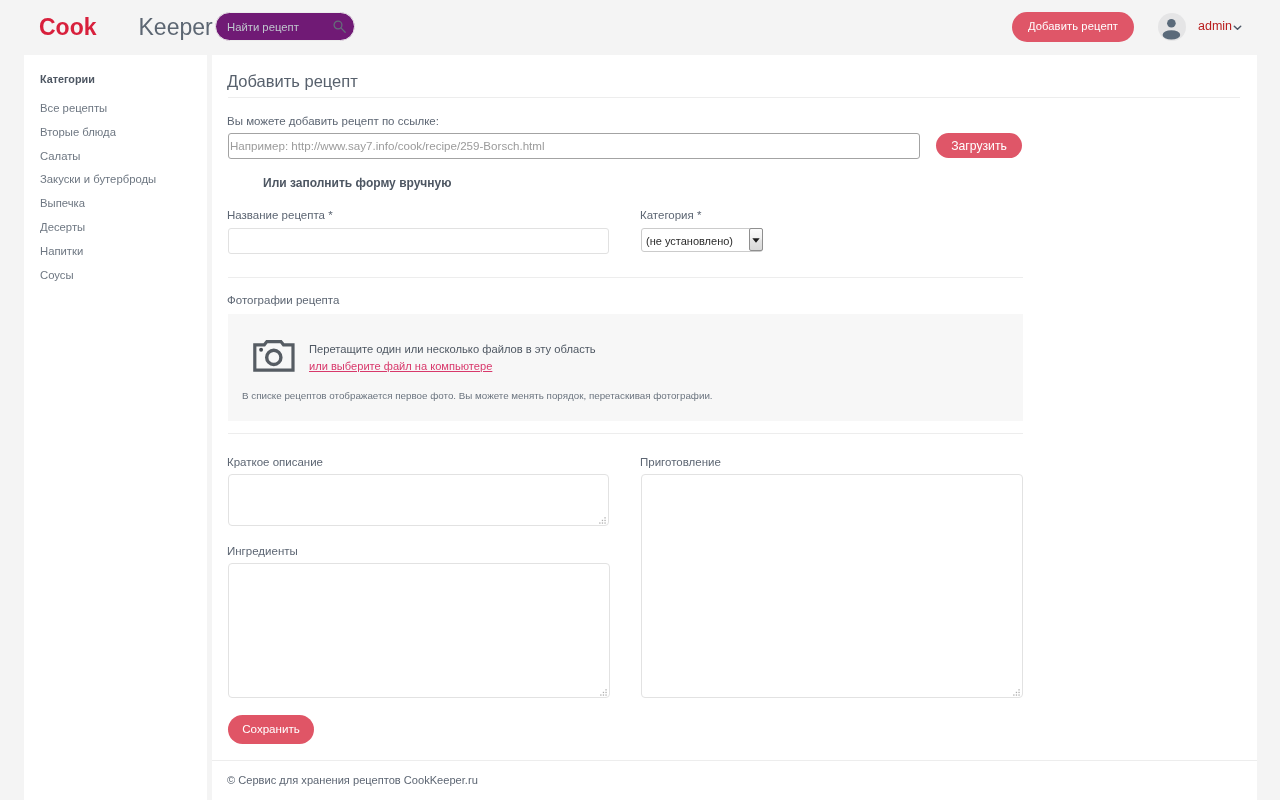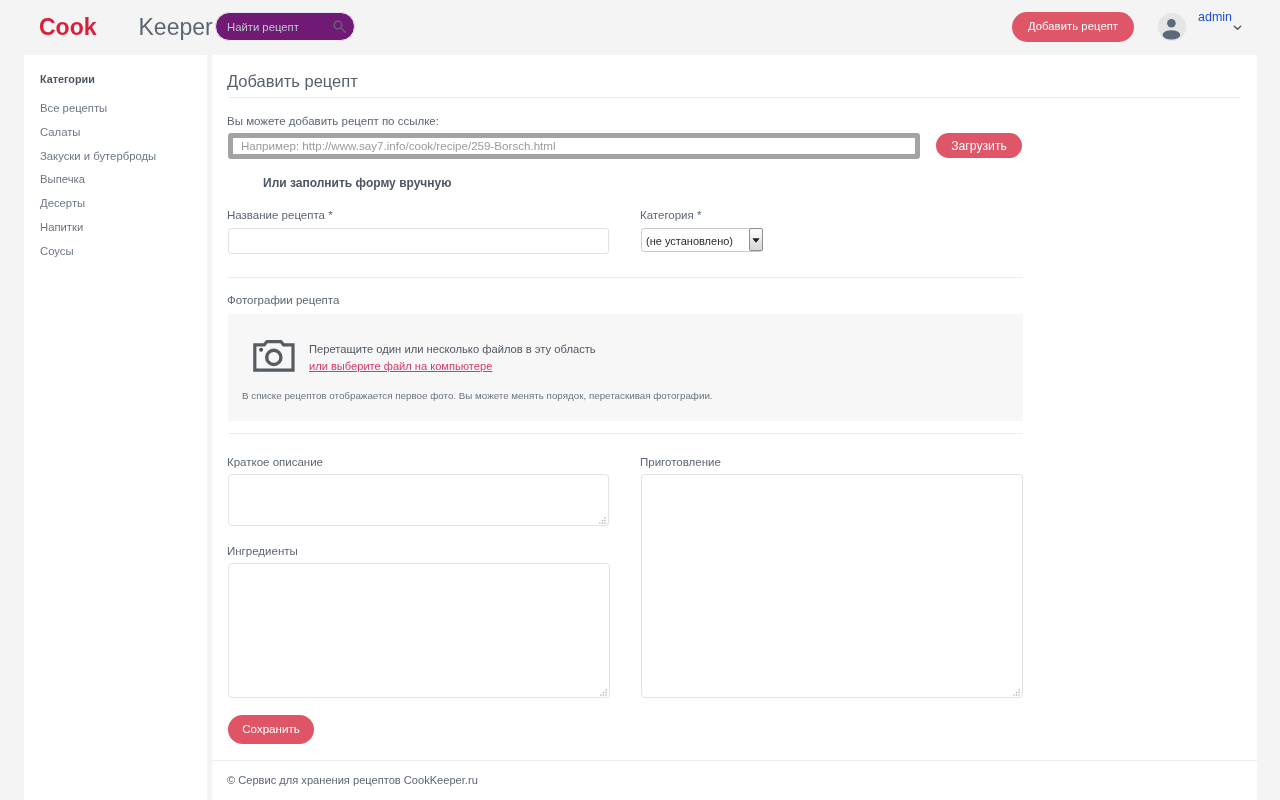--- a/index.html
+++ b/index.html
@@ -23,40 +23,40 @@
   .searchbox .sinput::placeholder{color:#c0c7ce;opacity:1;}
   .search-icon{position:absolute;left:116px;top:6px;width:15px;height:15px;line-height:0;}
 
   .addbtn{position:absolute;left:1012px;top:12px;width:122px;height:30px;border:0;border-radius:15px;
           background:#df5668;color:#fff;font-family:"Liberation Sans",sans-serif;font-size:11.2px;
           cursor:pointer;padding:0 0 2px 0;letter-spacing:0.1px;}
 
   .avatar{position:absolute;left:1158px;top:13px;width:28px;height:28px;border-radius:50%;
           background:#e5e5e6;overflow:hidden;}
   .avatar svg{display:block;}
-  .username{position:absolute;left:1198px;top:10px;font-size:12.5px;color:#1d4ed8;white-space:nowrap;}
+  .username{position:absolute;left:1198px;top:19px;font-size:12.5px;color:#b91c1c;white-space:nowrap;}
   .caret{position:absolute;left:1233px;top:24px;width:9px;height:7px;line-height:0;}
   .caret svg,.search-icon svg,.cam-icon svg{display:block;}
 
   
   .sidebar{position:absolute;left:24px;top:55px;width:183px;height:745px;background:#fff;}
   .side-title{position:absolute;left:40px;top:73px;font-size:10.8px;font-weight:bold;color:#4d5662;line-height:13px;}
   .side-list{position:absolute;left:0;top:101px;width:183px;}
   .side-item{display:block;height:23.84px;font-size:11.3px;color:#6e7782;padding-left:40px;
              text-decoration:none;line-height:14px;white-space:nowrap;}
 
   .content{position:absolute;left:212px;top:55px;width:1045px;height:745px;background:#fff;}
 
   .page-title{position:absolute;left:227px;top:71px;font-size:16.5px;color:#58616d;font-weight:400;line-height:20px;}
   .title-rule{position:absolute;left:228px;top:97px;width:1012px;height:1px;background:#ededed;}
 
   .lbl{position:absolute;font-size:11.5px;color:#5d6673;white-space:nowrap;line-height:14px;}
 
   .urlinput{position:absolute;left:228px;top:133px;width:692px;height:26px;box-sizing:border-box;
-            border:5px solid #a3a3a3;border-radius:3px;background:#fff;padding:0 0 2px 8px;
+            border:1px solid #a3a3a3;border-radius:3px;background:#fff;padding:0 0 2px 1px;
             font-family:"Liberation Sans",sans-serif;font-size:11.6px;color:#555;outline:none;}
   .urlinput::placeholder{color:#9b9b9b;opacity:1;}
   .loadbtn{position:absolute;left:936px;top:133px;width:86px;height:25px;border:0;border-radius:13px;
            background:#df5668;color:#fff;font-family:"Liberation Sans",sans-serif;font-size:12.2px;
            cursor:pointer;padding:0;}
 
   .txtinput{position:absolute;border:1px solid #e1e1e1;border-radius:3px;background:#fff;
             box-sizing:border-box;font-family:"Liberation Sans",sans-serif;font-size:12.5px;
             color:#555;padding:4px 8px;outline:none;}
 
@@ -127,20 +127,21 @@
       <svg width="9" height="7" viewBox="0 0 9 7">
           <path d="M1.3 2.2 L4.5 5.2 L7.7 2.2" fill="none" stroke="#4d5766" stroke-width="1.5" stroke-linecap="round" stroke-linejoin="round"></path>
         </svg>
     </span>
   </div>
 
   <div class="sidebar"></div>
   <div class="side-title">Категории</div>
   <div class="side-list">
     <a class="side-item" href="#">Все рецепты</a>
+    <a class="side-item" href="#">Вторые блюда</a>
     <a class="side-item" href="#">Салаты</a>
     <a class="side-item" href="#">Закуски и бутерброды</a>
     <a class="side-item" href="#">Выпечка</a>
     <a class="side-item" href="#">Десерты</a>
     <a class="side-item" href="#">Напитки</a>
     <a class="side-item" href="#">Соусы</a>
   </div>
 
   <div class="content"></div>
 

